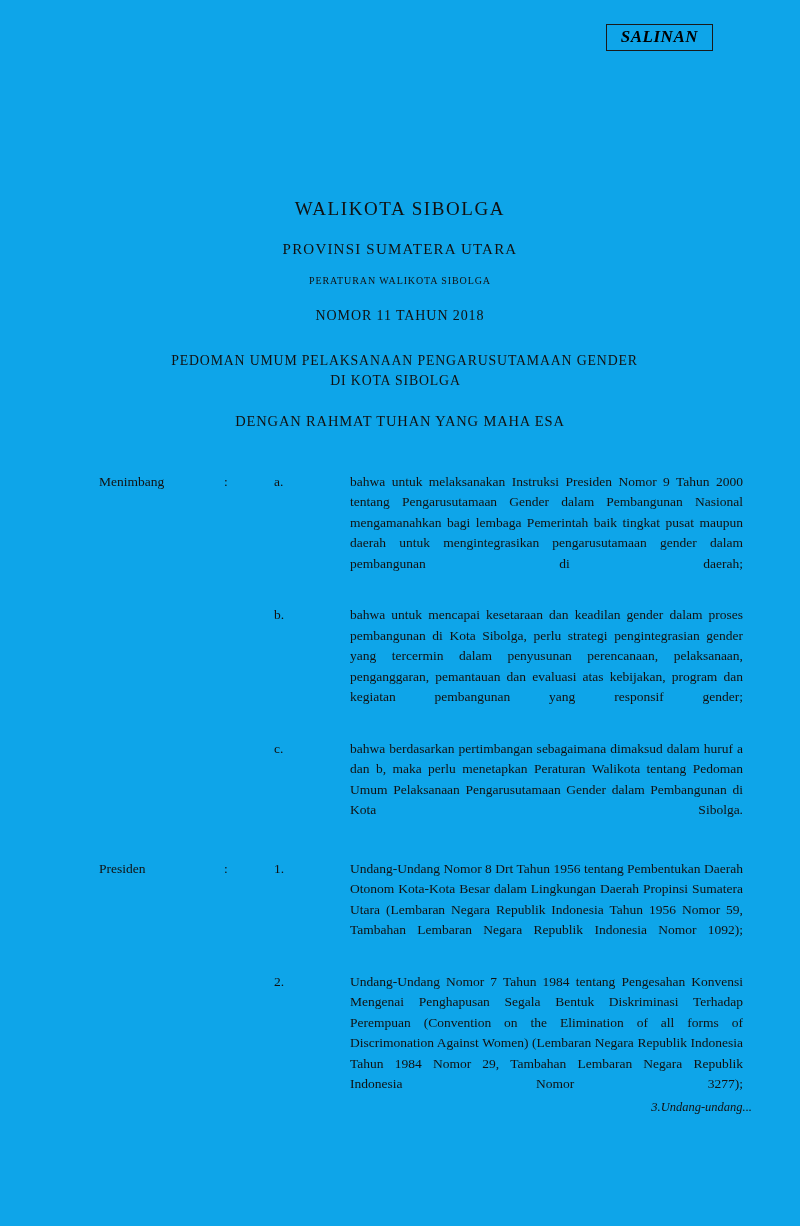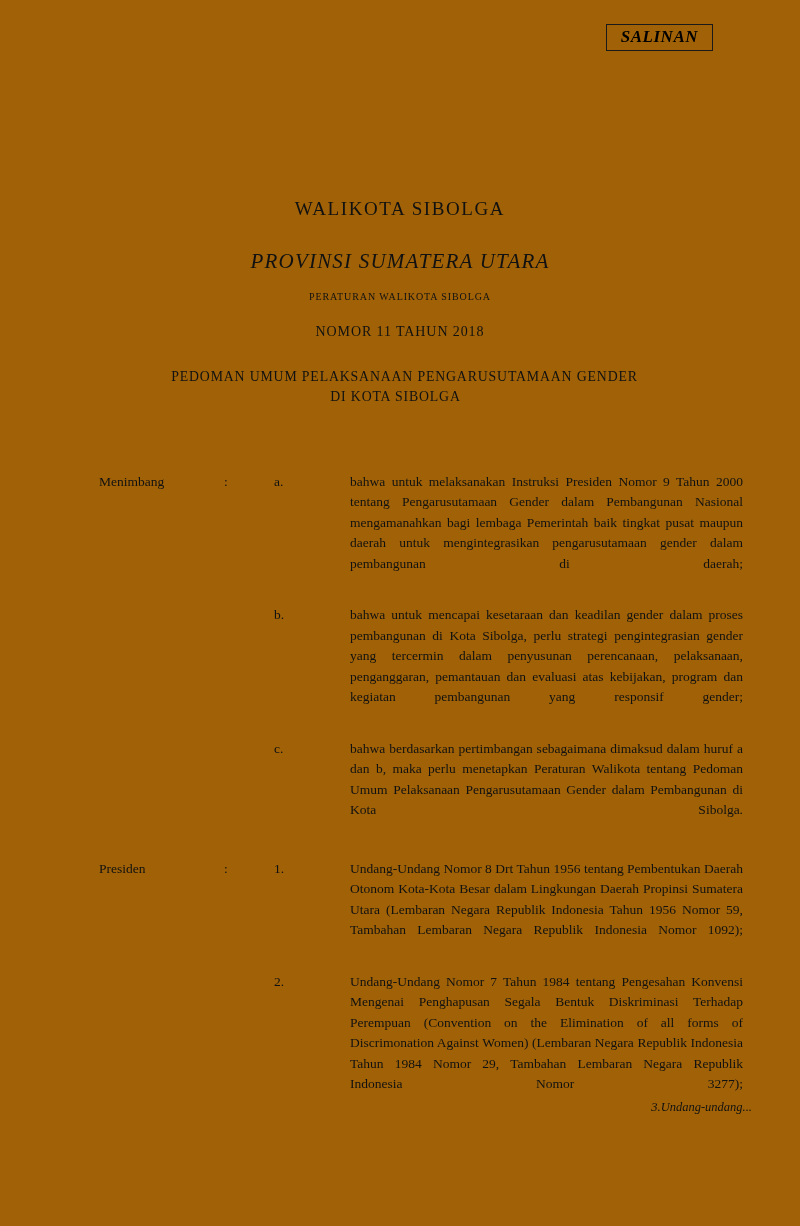--- a/index.html
+++ b/index.html
@@ -4,21 +4,21 @@
 <style>
   html, body {
     margin: 0;
     padding: 0;
     background: #ffffff;
   }
   .page {
     position: relative;
     width: 800px;
     height: 1226px;
-    background: #a16207;
+    background: #0ea5e9;
     font-family: "Liberation Serif", "DejaVu Serif", serif;
     color: #111111;
     overflow: hidden;
   }
 
   
   .stamp-wrap {
     position: absolute;
     top: 24px;
     right: 87px;
@@ -43,25 +43,24 @@
     left: 0;
     width: 800px;
     text-align: center;
   }
   .t-walikota {
     font-size: 19px;
     letter-spacing: 1.6px;
     line-height: 1.35;
   }
   .t-provinsi {
-    font-size: 21px;
+    font-size: 15px;
     letter-spacing: 1.2px;
     line-height: 1.35;
-    margin-top: 25px;
-    font-style: italic;
+    margin-top: 17px;
   }
   .t-peraturan {
     font-size: 10px;
     letter-spacing: 0.9px;
     line-height: 1.35;
     margin-top: 15px;
   }
   .t-nomor {
     font-size: 14px;
     letter-spacing: 0.9px;
@@ -181,20 +180,21 @@
 
   <div class="titles">
     <div class="t-walikota">WALIKOTA SIBOLGA</div>
     <div class="t-provinsi">PROVINSI SUMATERA UTARA</div>
     <div class="t-peraturan">PERATURAN WALIKOTA SIBOLGA</div>
     <div class="t-nomor">NOMOR 11 TAHUN  2018</div>
     <div class="t-subject">
       <span>PEDOMAN UMUM PELAKSANAAN PENGARUSUTAMAAN GENDER</span>
       <span class="sub2">DI KOTA SIBOLGA</span>
     </div>
+    <div class="t-dengan">DENGAN RAHMAT TUHAN YANG MAHA ESA</div>
   </div>
 
   <div class="body-area">
 
     <div class="clause-block">
       <div class="label">Menimbang</div>
       <div class="colon">:</div>
       <div class="items">
         <div class="item">
           <span class="marker">a.</span>

